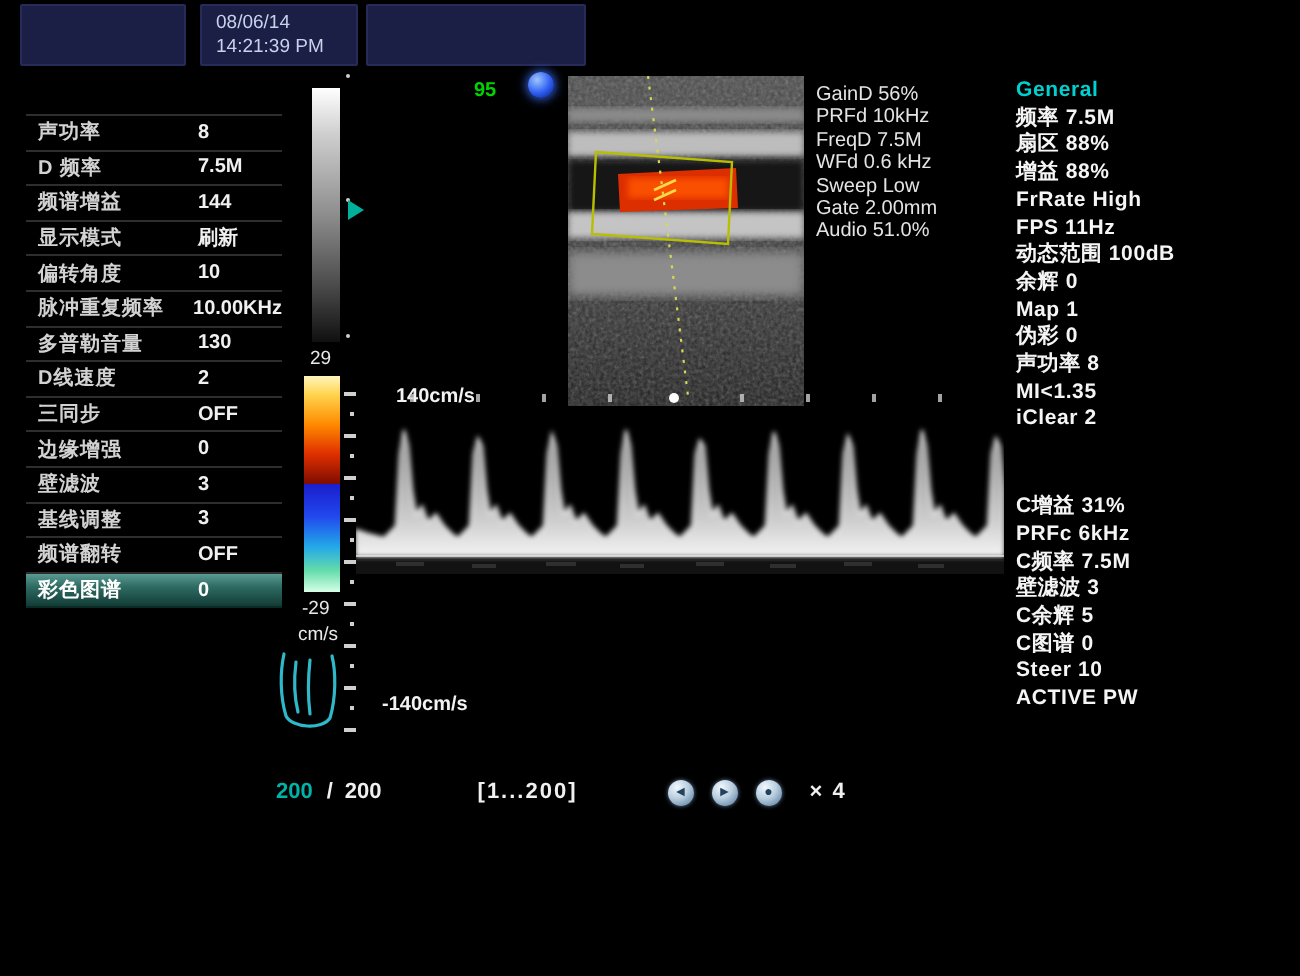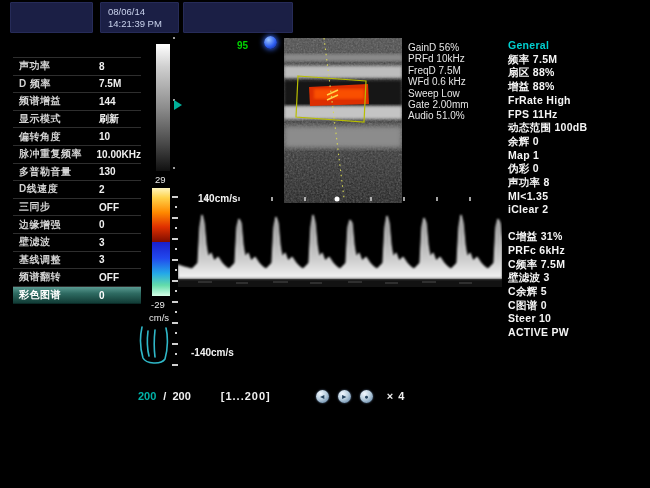--- a/index.html
+++ b/index.html
@@ -62,34 +62,34 @@
     background:radial-gradient(circle at 35% 30%, #9cc6ff 0%, #2c5cf0 55%, #0a1a66 100%);
     box-shadow:0 0 5px 1px rgba(60,110,255,0.8);
   }
   #bmode { position:absolute; left:284px; top:38px; }
   
   #doppler-params { position:absolute; left:408px; top:42px; color:#e4e4e4; font-size:10px; line-height:11.4px; }
   
   #right-panel { position:absolute; left:508px; top:39px; width:140px; color:#f5f5f5;
     font-size:10.5px; font-weight:bold; line-height:13.7px; letter-spacing:0.3px; }
   #right-panel .hdr { color:#00d0d0; }
-  #right-panel .gap { margin-top:13px; }
+  #right-panel .gap { margin-top:30px; }
   
   #spec-scale-top { position:absolute; left:198px; top:193px; color:#f2f2f2; font-size:10px; font-weight:bold; }
   #spec-scale-bottom { position:absolute; left:191px; top:347px; color:#f2f2f2; font-size:10px; font-weight:bold; }
   #spectral-svg { position:absolute; left:178px; top:193px; }
   #vel-ruler { position:absolute; left:171px; top:196px; }
   
   #body-marker { position:absolute; left:139px; top:324px; }
   
   #cine-bar { position:absolute; left:138px; top:390px; height:16px; display:flex; 
     color:#f0f0f0; font-size:11px; font-weight:bold; }
   #cine-current { color:#00b2a8; }
   #cine-sep { margin:0 6px 0 7px; }
-  #cine-range { margin-left:30px; letter-spacing:1px; }
+  #cine-range { margin-left:48px; letter-spacing:1px; }
   .cine-btn {
     width:13px; height:13px; border-radius:50%; margin-right:9px; position:relative;
     background:radial-gradient(circle at 35% 28%, #f2f8ff 0%, #b9cede 45%, #7d9cb8 75%, #4c687f 100%);
     box-shadow:0 0 2px rgba(160,200,255,0.6);
   }
   .cine-btn:first-of-type { margin-left:45px; }
   .cine-btn span {
     position:absolute; left:0; top:0; width:13px; height:13px;
     display:flex; align-items:center; justify-content:center;
     font-size:7px; color:#24425c; line-height:1;

